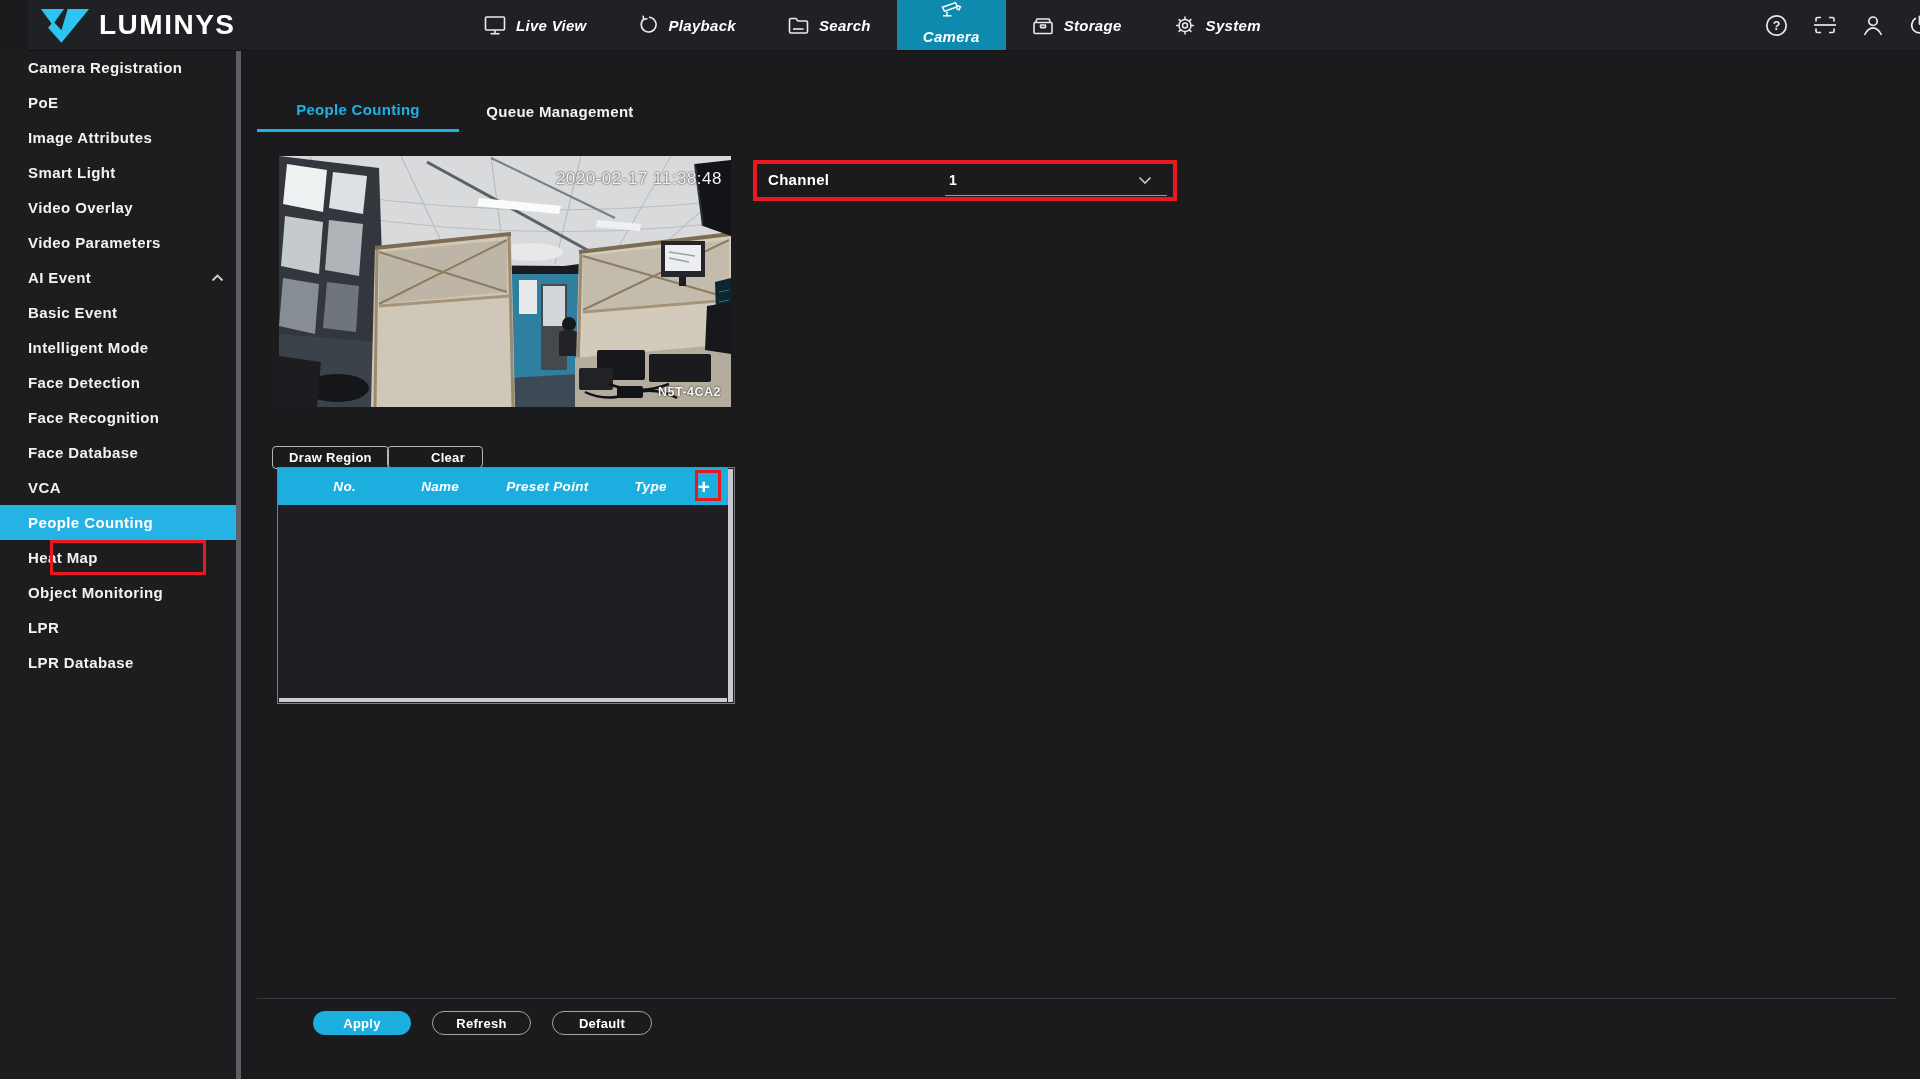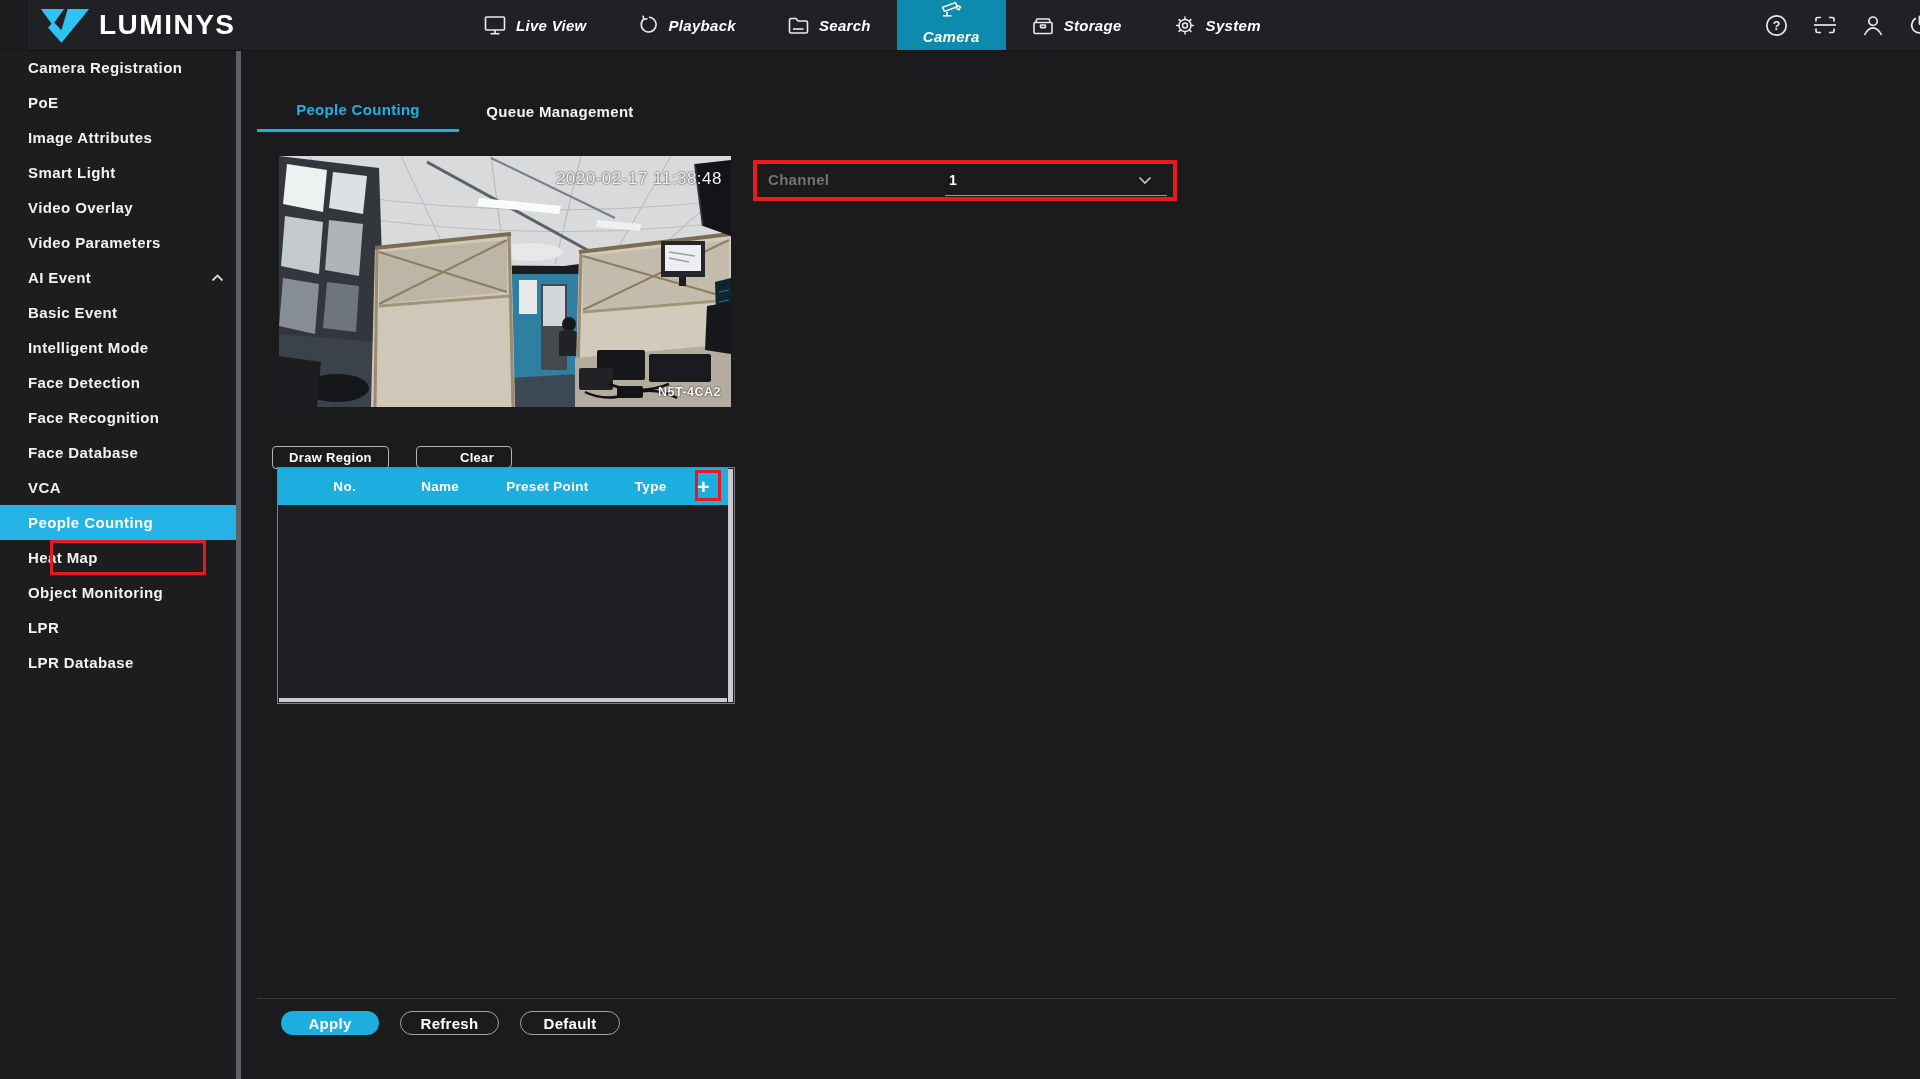--- a/index.html
+++ b/index.html
@@ -35,40 +35,40 @@
   .tabs { position:absolute; left:16px; top:40px; height:42px; display:flex; }
   .tab { width:202px; display:flex; align-items:center; justify-content:center; font-size:15px; font-weight:bold; color:#f2f2f2; letter-spacing:.3px; cursor:pointer; box-sizing:border-box; }
   .tab.active { color:#1fb1e6; border-bottom:3px solid #1fb1e6; }
 
   .preview { position:absolute; left:38px; top:106px; width:452px; height:251px; background:#1a1c20; cursor:crosshair; }
   .preview svg { width:100%; height:100%; }
   .osd-time { position:absolute; top:13px; right:9px; font-size:17px; color:#f4f4f4; text-shadow:0 0 2px #000; letter-spacing:.5px; }
   .osd-cam  { position:absolute; bottom:8px; right:10px; font-size:12.5px; font-weight:bold; color:#fafafa; text-shadow:0 0 2px #000; letter-spacing:.5px; }
 
   .channel-row { position:absolute; left:516px; top:115px; width:412px; height:31px; }
-  .channel-label { position:absolute; left:11px; top:6px; font-size:15px; font-weight:bold; color:#737373; letter-spacing:.3px; }
+  .channel-label { position:absolute; left:11px; top:6px; font-size:15px; font-weight:bold; color:#ffffff; letter-spacing:.3px; }
   .channel-select { position:absolute; left:188px; top:0; width:222px; height:30px; border-bottom:1px solid #96989b; cursor:pointer; }
   .channel-value { position:absolute; left:4px; top:7px; font-size:14px; font-weight:bold; color:#fff; }
   .channel-chevron { position:absolute; right:15px; top:11px; }
 
   .btn-outline { position:absolute; box-sizing:border-box; border:1px solid #b2b4b6; border-radius:4px; background:transparent; color:#fff; font-size:13px; font-weight:bold; letter-spacing:.3px; display:flex; align-items:center; justify-content:center; cursor:pointer; font-family:inherit;margin-top:28px; }
   #btn-draw  { left:31px;  top:368px; width:117px; height:23px; }
-  #btn-clear { left:175px; top:368px; width:96px;  height:22px;padding-left:32px; }
-
-  .ptable { position:absolute; left:36px; top:417px; width:458px; height:237px; box-sizing:border-box; border:1px solid #7e8084; background:#202024; }
+  #btn-clear { left:146px; top:368px; width:96px;  height:22px;padding-left:32px; }
+
+  .ptable { position:absolute; left:36px; top:417px; width:458px; height:237px; box-sizing:border-box; border:1px solid #7e8084; background:#202024;font-style:italic; }
   .ptable-vsb { position:absolute; top:1px; right:1px; bottom:1px; width:5px; background:#c9cbce; cursor:pointer; }
   .ptable-hsb { position:absolute; left:1px; right:7px; bottom:1px; height:4px; background:#c9cbce; cursor:pointer; }
   .ptable-head { position:absolute; left:0; top:0; right:6px; height:37px; background:#1daee0; display:flex; align-items:center; padding-left:16px; box-sizing:border-box; }
   .th { font-size:13.5px; font-weight:bold; color:#fff; letter-spacing:.3px; text-align:center; }
   .th.c1 { width:104px; } .th.c2 { width:92px; } .th.c3 { width:128px; } .th.c4 { width:84px; }
   .th-add { margin-left:auto; margin-right:13px; width:24px; height:24px; display:flex; align-items:center; justify-content:center; font-size:21px; font-weight:bold; color:#fff; cursor:pointer; line-height:1; }
   .ptable-body { position:absolute; left:0; top:37px; right:6px; bottom:5px; background:#1f1f23; }
 
   .footer-line { position:absolute; left:16px; right:24px; top:948px; height:1px; background:#3a3a3e; }
-  .btn-pill { position:absolute; box-sizing:border-box; border-radius:12px; font-size:15px; font-weight:bold; letter-spacing:.3px; display:flex; align-items:center; justify-content:center; cursor:pointer; font-family:inherit; color:#fff; }
+  .btn-pill { position:absolute; box-sizing:border-box; border-radius:12px; font-size:13px; font-weight:bold; letter-spacing:.3px; display:flex; align-items:center; justify-content:center; cursor:pointer; font-family:inherit; color:#fff;margin-left:32px; }
   #btn-apply   { left:40px;  top:961px; width:98px;  height:24px; background:#1daee0; border:none; }
   #btn-refresh { left:159px; top:961px; width:99px;  height:24px; background:transparent; border:1px solid #a2a4a6; }
   #btn-default { left:279px; top:961px; width:100px; height:24px; background:transparent; border:1px solid #a2a4a6; }
 
   
   .anno { position:absolute; box-sizing:border-box; border:3px solid #e9191f; pointer-events:none; z-index:20; }
   #anno-sidebar { left:50px;  top:540px; width:156px; height:35px; }
   #anno-channel { left:753px; top:160px; width:424px; height:41px; border-width:4px; }
   #anno-plus    { left:695px; top:470px; width:26px;  height:31px; }
 </style>

